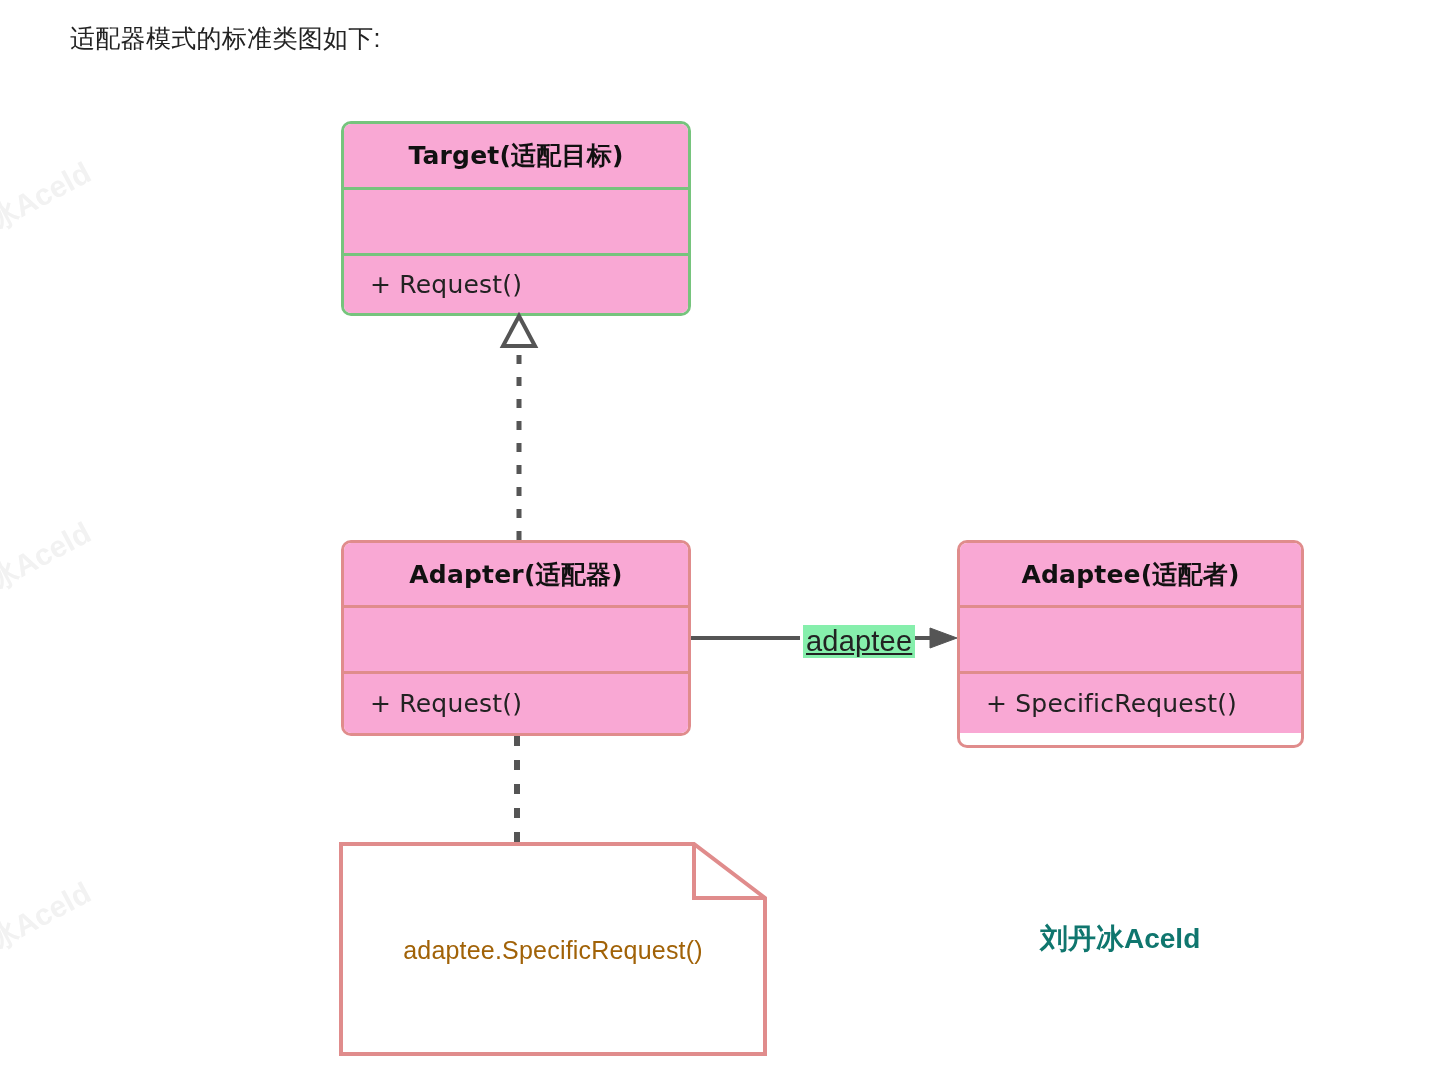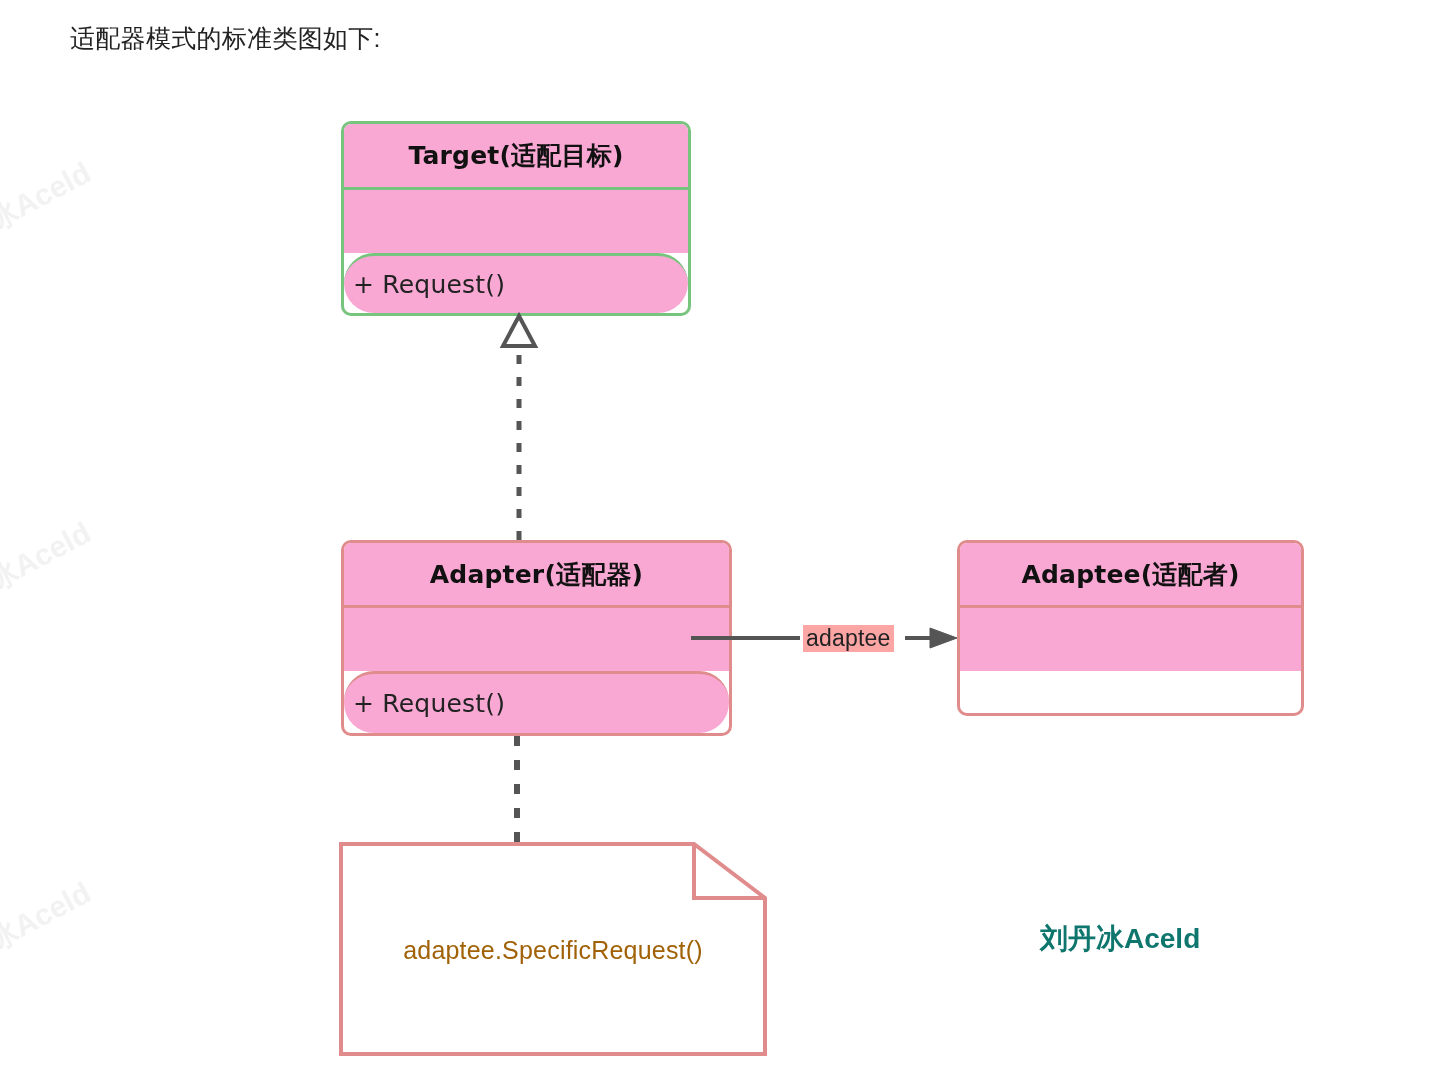--- a/index.html
+++ b/index.html
@@ -77,26 +77,25 @@
   .uml-row.title {
     justify-content: center;
     font-weight: 700;
     font-size: 25px;
     font-family: "DejaVu Sans", "Liberation Sans", sans-serif;
     letter-spacing: 0.2px;
     color: #111111;
   }
   .uml-row.members {
     justify-content: flex-start;
-    padding-left: 9px;
+    padding-left: 26px;
     font-size: 25px;
     font-family: "DejaVu Sans", "Liberation Sans", sans-serif;
     color: #222222;
     letter-spacing: 0.2px;
-    border-radius: 30px;
   }
   .uml-row.attrs { }
 
   .divider-green { border-top: 3px solid #76c47d; }
   .divider-pink  { border-top: 3px solid #e08c8c; }
 
   
   .uml-note {
     position: absolute;
   }
@@ -107,26 +106,27 @@
     text-align: center;
     font-size: 25px;
     color: #a16207;
     letter-spacing: 0.2px;
     white-space: nowrap;
   }
 
   
   .edge-label {
     position: absolute;
-    font-size: 23px;
+    font-size: 29px;
     color: #222222;
-    background: #fca5a5;
+    background: #86efac;
     padding: 0 3px;
     white-space: nowrap;
     letter-spacing: 0.2px;
+    text-decoration: underline;
   }
 
   svg.overlay {
     position: absolute;
     left: 0; top: 0;
     width: 1456px;
     height: 1085px;
     pointer-events: none;
   }
 </style>
@@ -142,29 +142,30 @@
   <div class="wm-side" style="left:-10px; top:915px;">冰Aceld</div>
 
   <div class="wm-center" style="left:1040px; top:912px;">刘丹冰Aceld</div>
 
   <div class="uml-class green" style="left:341px; top:113px; width:350px; height:195px;">
     <div class="uml-row title" style="height:63px;">Target(适配目标)</div>
     <div class="uml-row attrs divider-green" style="height:66px;"></div>
     <div class="uml-row members divider-green" style="height:60px;">+ Request()</div>
   </div>
 
-  <div class="uml-class pink" style="left:341px; top:532px; width:391px; height:196px;">
+  <div class="uml-class pink" style="left:341px; top:532px; width:350px; height:196px;">
     <div class="uml-row title" style="height:62px;">Adapter(适配器)</div>
     <div class="uml-row attrs divider-pink" style="height:66px;"></div>
     <div class="uml-row members divider-pink" style="height:62px;">+ Request()</div>
   </div>
 
-  <div class="uml-class pink" style="left:957px; top:532px; width:347px; height:176px;">
+  <div class="uml-class pink" style="left:957px; top:532px; width:347px; height:208px;">
     <div class="uml-row title" style="height:62px;">Adaptee(适配者)</div>
     <div class="uml-row attrs divider-pink" style="height:66px;"></div>
+    <div class="uml-row members divider-pink" style="height:62px;">+ SpecificRequest()</div>
   </div>
 
   <svg class="overlay" viewBox="0 0 1456 1085" xmlns="http://www.w3.org/2000/svg">
 
     <g>
       <line x1="519" y1="532" x2="519" y2="337" stroke="#555555" stroke-width="5" stroke-dasharray="9 13"></line>
       <polygon points="519,308 503,338 535,338" fill="#ffffff" stroke="#555555" stroke-width="4" stroke-linejoin="miter"></polygon>
     </g>
 
     <g>

